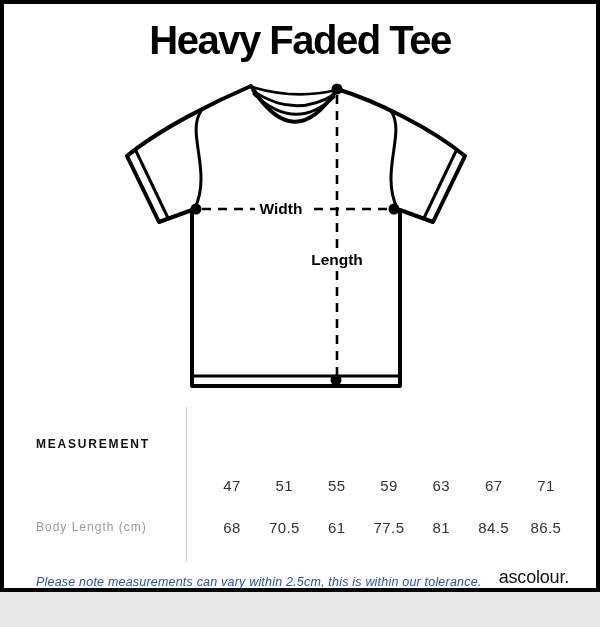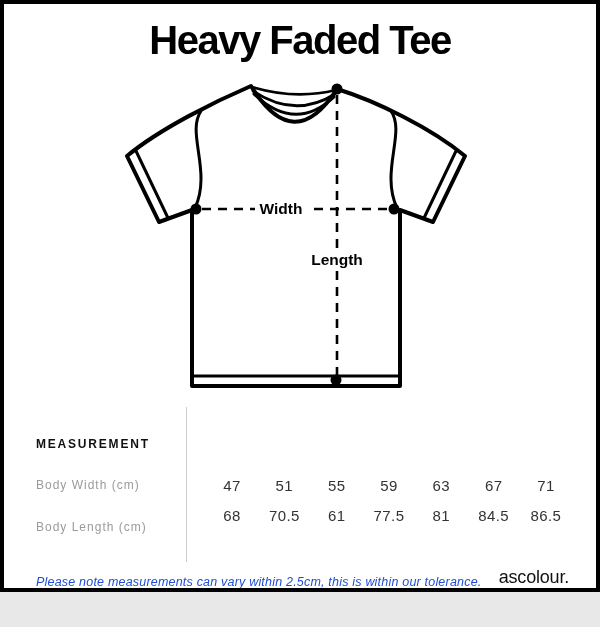--- a/index.html
+++ b/index.html
@@ -59,21 +59,21 @@
     display:flex;justify-content:space-between;
   }
   .cols span{
     display:block;width:52px;
     text-align:center;line-height:15px;
   }
   .cols.hdr{top:437px;}
   .cols.hdr span{font-size:12.5px;font-weight:700;letter-spacing:1.2px;color:#111;}
   .cols.vals{font-size:15px;font-weight:400;letter-spacing:0.4px;color:#333;}
   .cols.vals.r1{top:478px;}
-  .cols.vals.r2{top:508px;}
+  .cols.vals.r2{top:520px;}
   .footer-note{
     position:absolute;
     left:36px;top:574px;
     font-size:12.5px;font-style:italic;
     color:#1d4ed8;letter-spacing:0.2px;
     line-height:16px;
   }
   .brand{
     position:absolute;
     right:31px;top:566px;
@@ -128,21 +128,20 @@
     <circle cx="90" cy="138" r="5.5" fill="#000"></circle>
     <circle cx="288" cy="138" r="5.5" fill="#000"></circle>
     <circle cx="230" cy="309" r="5.5" fill="#000"></circle>
   </svg>
 
   <div class="divider"></div>
 
   <div class="meas-header">MEASUREMENT</div>
 
 
-  <div class="row-label r1">Body Width (cm)</div>
   <div class="cols vals r1">
     <span>47</span>
     <span>51</span>
     <span>55</span>
     <span>59</span>
     <span>63</span>
     <span>67</span>
     <span>71</span>
   </div>
 

